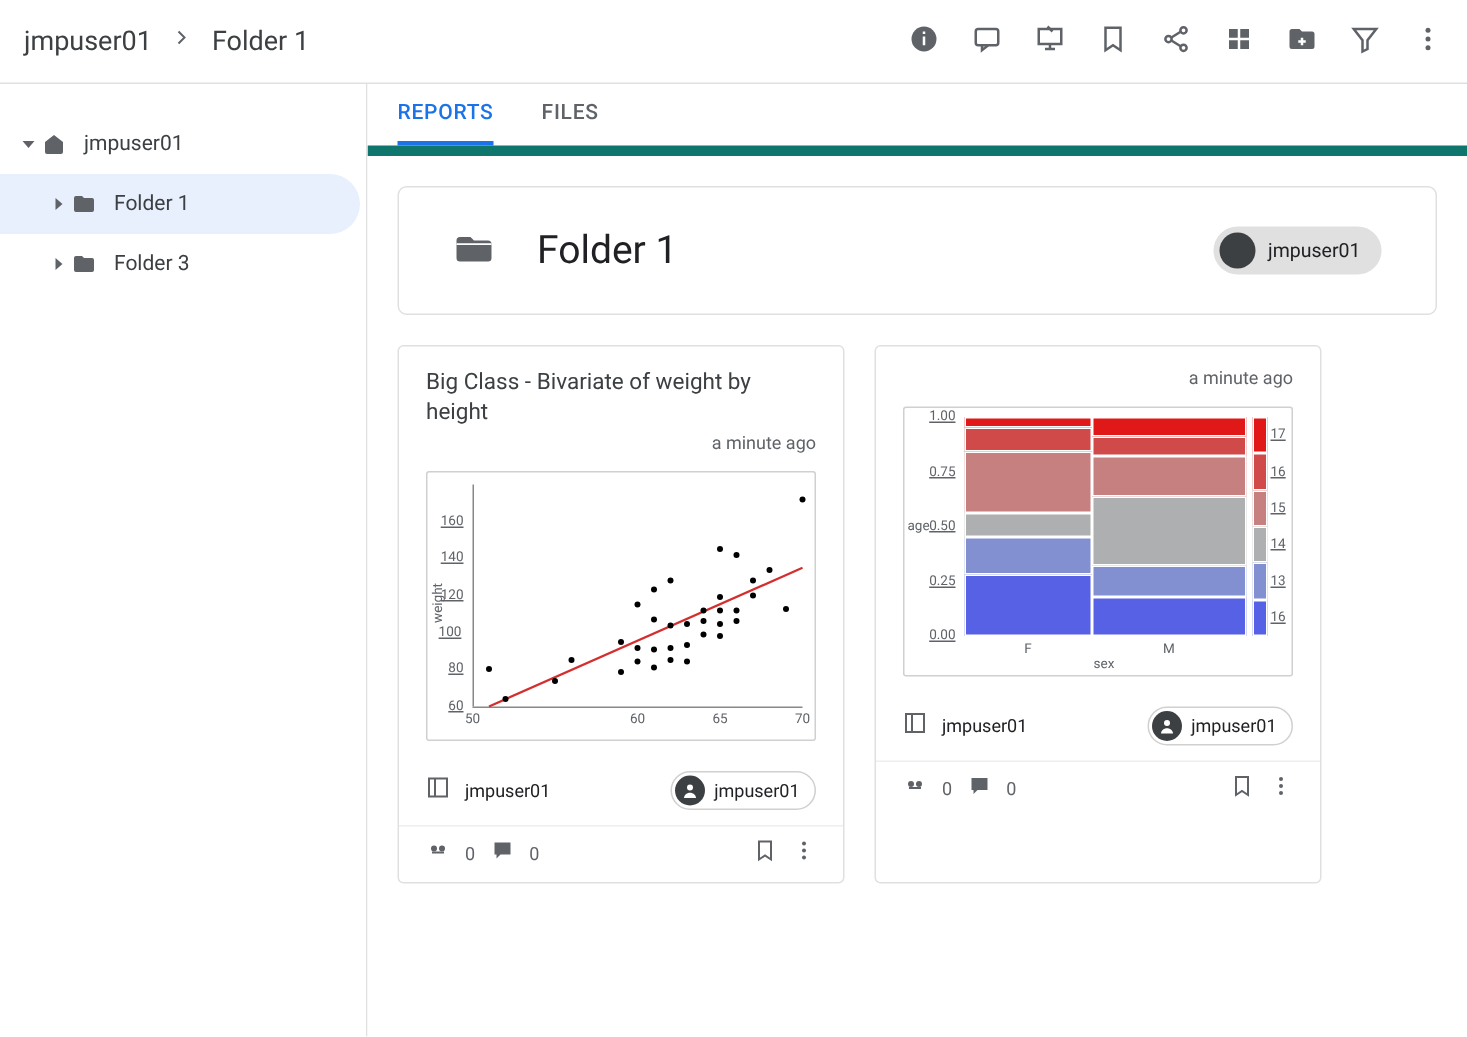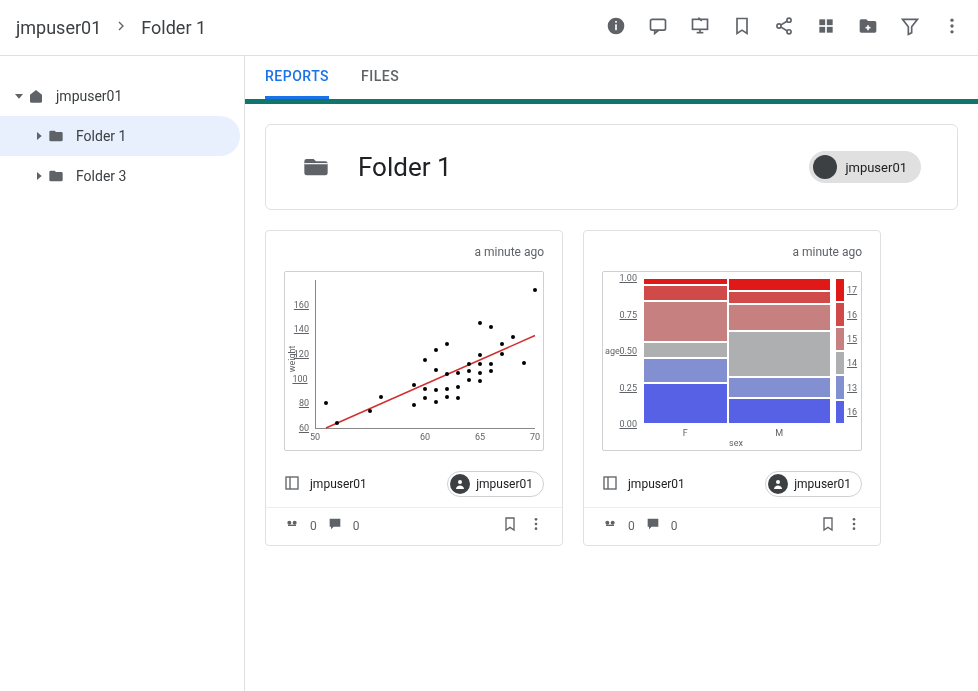--- a/index.html
+++ b/index.html
@@ -13,21 +13,21 @@
 .main { display: flex; height: calc(100% - 56px); }
 .sidebar { width: 245px; padding: 20px 0; border-right: 1px solid #e0e0e0; }
 .tree-item { display: flex; align-items: center; height: 40px; padding: 0 10px; cursor: pointer; border-radius: 0 20px 20px 0; margin-right: 4px; }
 .tree-item.active { background: #e8f0fe; }
 .tree-item .chev { width: 18px; display:flex; justify-content:center; color: #5f6368; }
 .tree-item .icon-slot { width: 28px; display:flex; justify-content:flex-start; color: #5f6368; }
 .tree-item .chev svg, .tree-item .icon-slot svg { width:16px; height:16px; }
 .tree-item.child { padding-left: 30px; }
 .tree-item .label { color: #3c4043; }
 .content { flex: 1; overflow-y: auto; background:#fff; }
-.tabs { display: flex; gap: 32px; padding: 0 20px; border-bottom: 5px solid #0f766e; height:48px; }
+.tabs { display: flex; gap: 32px; padding: 0 20px; border-bottom: 7px solid #0f766e; height:48px; }
 .tab { display:flex; align-items:center; font-size: 14px; font-weight:500; letter-spacing: 0.5px; color: #5f6368; border-bottom: 3px solid transparent; cursor:pointer; }
 .tab.active { color: #1a73e8; border-bottom-color: #1a73e8; }
 .folder-header { margin: 20px; border: 1px solid #e0e0e0; border-radius: 6px; padding: 26px 36px; display:flex; align-items:center; }
 .folder-header svg { width: 28px; height: 28px; color:#5f6368; margin-right: 28px; }
 .folder-header .title { font-size: 26px; font-weight: 400; flex:1; }
 .owner-chip { display:flex; align-items:center; gap:8px; background:#e0e0e0; border-radius: 16px; padding: 4px 14px 4px 4px; font-size:13px; }
 .owner-chip .avatar { width:24px; height:24px; border-radius:50%; background:#3c4043; display:flex; align-items:center; justify-content:center; }
 .owner-chip .avatar svg { width:14px; height:14px; fill:#fff; }
 .cards { display:flex; gap: 20px; padding: 0 20px 20px; }
 .card { width: 298px; border:1px solid #e0e0e0; border-radius:4px; display:flex; flex-direction:column; }
@@ -179,20 +179,21 @@
             </svg>
           </span>
         <span>jmpuser01</span>
       </div>
     </div>
 
     <div class="cards">
 
       <div class="card">
         <div class="card-head">
+          <div class="card-title">Big Class - Bivariate of weight by height</div>
           <div class="card-time">a minute ago</div>
         </div>
         <div class="card-thumb" id="chart0">
             <div class="axis-line" style="left: 30px; top: 8px; width: 1px; height: 148px;"></div>
             <div class="axis-line" style="left: 30px; top: 156px; width: 220px; height: 1px;"></div>
             <div class="tick-label-y" style="left: 6px; top: 156px;">60</div>
             <div class="tick-label-y" style="left: 6px; top: 131.333px;">80</div>
             <div class="tick-label-y" style="left: 6px; top: 106.667px; text-align: center;">100</div>
             <div class="tick-label-y" style="left: 6px; top: 82px;">120</div>
             <div class="tick-label-y" style="left: 6px; top: 57.3333px;">140</div>

